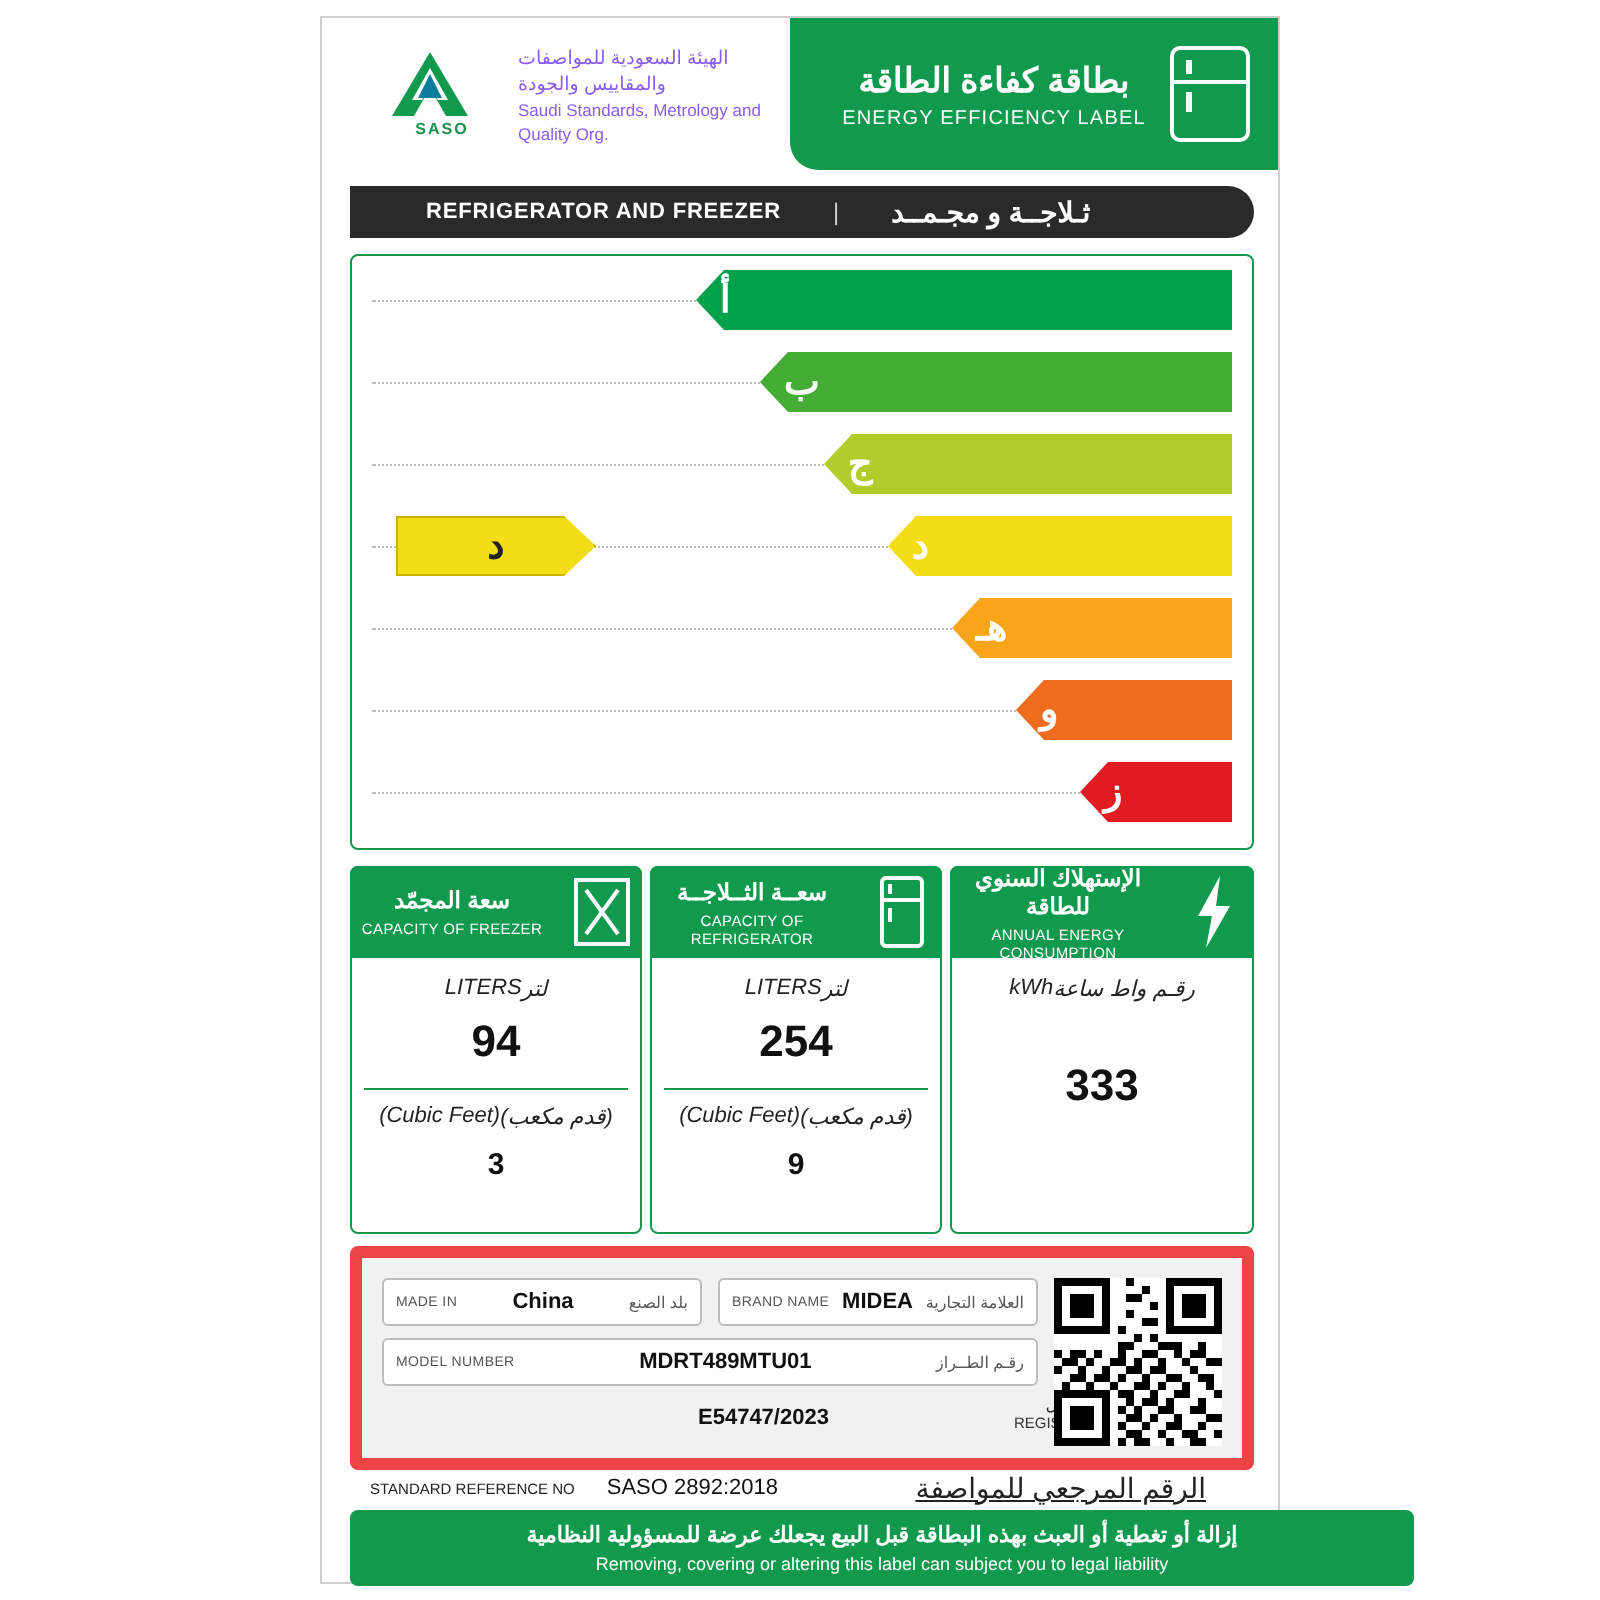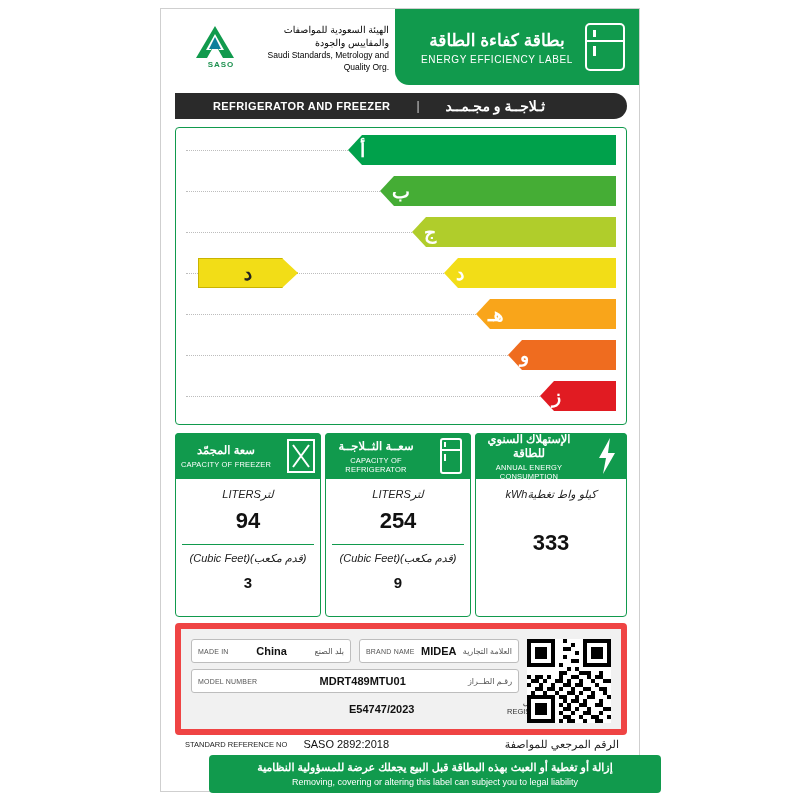--- a/index.html
+++ b/index.html
@@ -30,21 +30,21 @@
   .saso-mark {
     width: 44px; height: 34px; position: relative;
   }
   .saso-text {
     font-size: 8px; font-weight: bold; color: #1e9150; letter-spacing: 1px;
     margin-top: 1px;
     padding-left: 12px;
   }
   .org-names {
     position: absolute; left: 98px; top: 14px; width: 130px;
-    text-align: right; color: #000000;
+    text-align: left; color: #8b5cf6;
   }
   .org-ar { font-size: 9.5px; line-height: 13px; direction: rtl; }
   .org-en { font-size: 8.5px; line-height: 12px; }
   .green-head {
     position: absolute; right: 0; top: 0;
     width: 244px; height: 76px;
     background: #119a4d;
     border-radius: 0 0 0 14px;
     color: #fff;
     display: flex; align-items: center; justify-content: flex-start;
@@ -168,27 +168,27 @@
   .qr {
     position: absolute; right: 10px; top: 10px;
     width: 84px; height: 84px; background: #fff;
   }
   .std-ref {
     position: absolute; left: 14px; top: 726px; width: 452px; height: 18px;
     display: flex; align-items: center;
   }
   .std-en { font-size: 7.5px; color: #222; margin-left: 10px; }
   .std-val { font-size: 11px; font-weight: normal; color: #111; margin-left: 16px; }
-  .std-ar { font-size: 11px; color: #222; direction: rtl; margin-left: auto; margin-right: 8px; }
+  .std-ar { font-size: 14px; color: #222; direction: rtl; margin-left: auto; margin-right: 24px; text-decoration: underline; }
   .footer {
     position: absolute; left: 14px; top: 746px;
-    width: 452px; height: 38px;
+    width: 532px; height: 38px;
     background: #119a4d; color: #fff;
     border-radius: 4px;
-    display: flex; flex-direction: column; align-items: center; justify-content: center; margin-left: 34px;
+    display: flex; flex-direction: column; align-items: center; justify-content: center;
   }
   .f-ar { font-size: 11px; direction: rtl; font-weight: bold; }
   .f-en { font-size: 9px; margin-top: 3px; }
 </style>
 </head>
 <body>
 
 <div class="label">
 
   <div class="header">
@@ -334,21 +334,21 @@
           <div class="ph-en">ANNUAL ENERGY CONSUMPTION</div>
         </div>
         <div class="ph-icon">
           <svg width="40" height="44" viewBox="0 0 40 44">
             <path d="M23 4 L12 24 L19 24 L16 40 L28 19 L21 19 Z" fill="#fff"></path>
           </svg>
         </div>
       </div>
       <div class="row-lbl" style="top:54px">
         <span>kWh</span>
-        <span class="ar">كيلو واط تغطية</span>
+        <span class="ar">رقـم واط ساعة</span>
       </div>
       <div class="big-val" style="top:96px">333</div>
     </div>
   </div>
 
   <div class="info">
     <div class="ibox" style="left:10px; top:10px; width:160px; height:24px;">
       <span class="en">MADE IN</span>
       <span class="val">China</span>
       <span class="ar">بلد الصنع</span>

